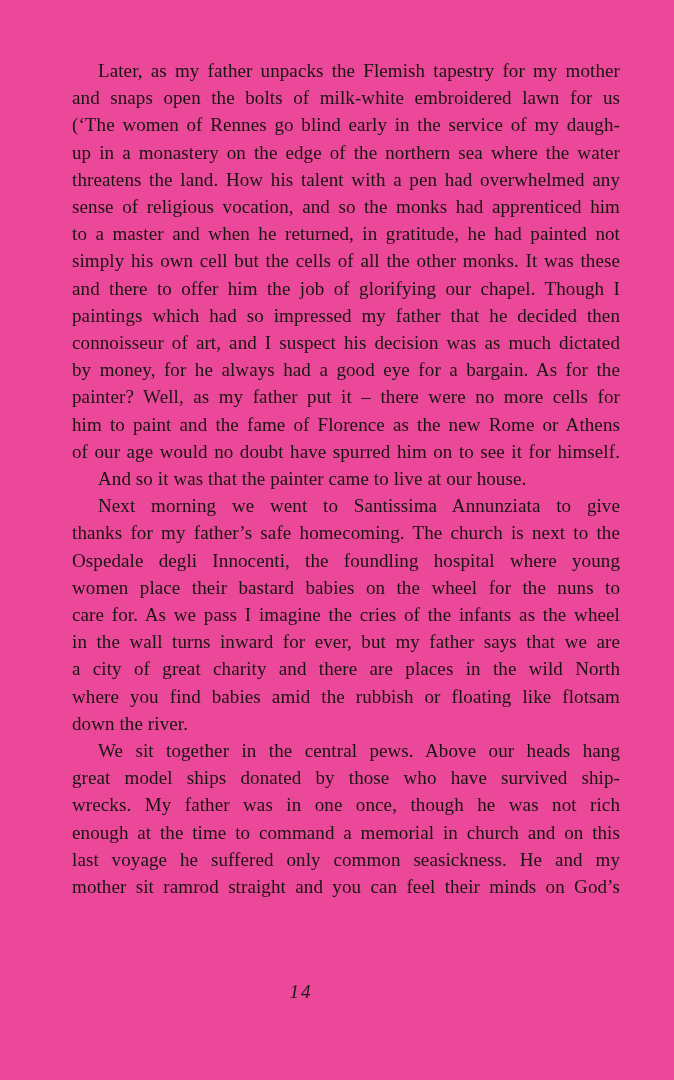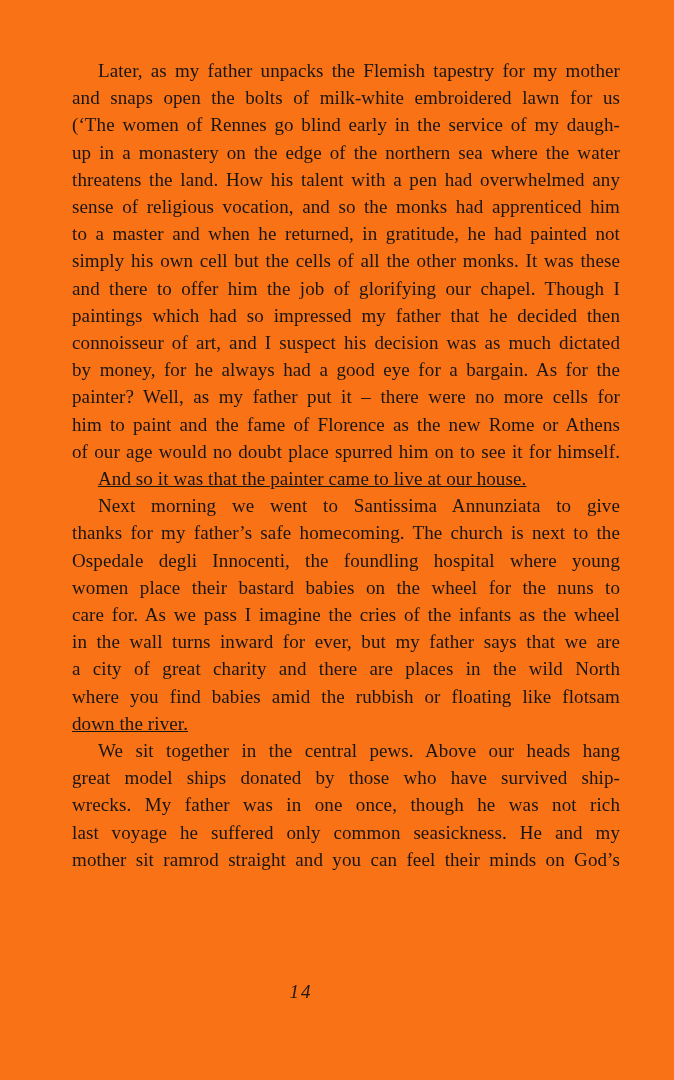--- a/index.html
+++ b/index.html
@@ -10,39 +10,38 @@
     width: 674px;
     height: 1080px;
     position: relative;
     background: #fcfcfb;
     overflow: hidden;
     font-family: "Liberation Serif", serif;
   }
   .page {
     position: absolute;
     inset: 0;
-    background: #f97316;
+    background: #ec4899;
   }
   .text-block {
     position: absolute;
     left: 72px;
     top: 57px;
     width: 548px;
     font-size: 19px;
     line-height: 27.2px;
     color: #181512;
     letter-spacing: 0.1px;
   }
   .line {
     text-align: justify;
     text-align-last: justify;
   }
   .line.no-just {
     text-align-last: left;
-    text-decoration: underline;
   }
   .line.indent {
     text-indent: 26px;
   }
   .page-number {
     position: absolute;
     left: 0;
     top: 981px;
     width: 602px;
     text-align: center;
@@ -64,31 +63,32 @@
       <div class="line">threatens the land. How his talent with a pen had overwhelmed any</div>
       <div class="line">sense of religious vocation, and so the monks had apprenticed him</div>
       <div class="line">to a master and when he returned, in gratitude, he had painted not</div>
       <div class="line">simply his own cell but the cells of all the other monks. It was these</div>
       <div class="line">and there to offer him the job of glorifying our chapel. Though I</div>
       <div class="line">paintings which had so impressed my father that he decided then</div>
       <div class="line">connoisseur of art, and I suspect his decision was as much dictated</div>
       <div class="line">by money, for he always had a good eye for a bargain. As for the</div>
       <div class="line">painter? Well, as my father put it – there were no more cells for</div>
       <div class="line">him to paint and the fame of Florence as the new Rome or Athens</div>
-      <div class="line">of our age would no doubt place spurred him on to see it for himself.</div>
+      <div class="line">of our age would no doubt have spurred him on to see it for himself.</div>
       <div class="line indent no-just">And so it was that the painter came to live at our house.</div>
       <div class="line indent">Next morning we went to Santissima Annunziata to give</div>
       <div class="line">thanks for my father’s safe homecoming. The church is next to the</div>
       <div class="line">Ospedale degli Innocenti, the foundling hospital where young</div>
       <div class="line">women place their bastard babies on the wheel for the nuns to</div>
       <div class="line">care for. As we pass I imagine the cries of the infants as the wheel</div>
       <div class="line">in the wall turns inward for ever, but my father says that we are</div>
       <div class="line">a city of great charity and there are places in the wild North</div>
       <div class="line">where you find babies amid the rubbish or floating like flotsam</div>
       <div class="line no-just">down the river.</div>
       <div class="line indent">We sit together in the central pews. Above our heads hang</div>
       <div class="line">great model ships donated by those who have survived ship-</div>
       <div class="line">wrecks. My father was in one once, though he was not rich</div>
+      <div class="line">enough at the time to command a memorial in church and on this</div>
       <div class="line">last voyage he suffered only common seasickness. He and my</div>
       <div class="line">mother sit ramrod straight and you can feel their minds on God’s</div>
     </div>
   <div class="page-number">14</div>
 </div>
 
 </body></html>

